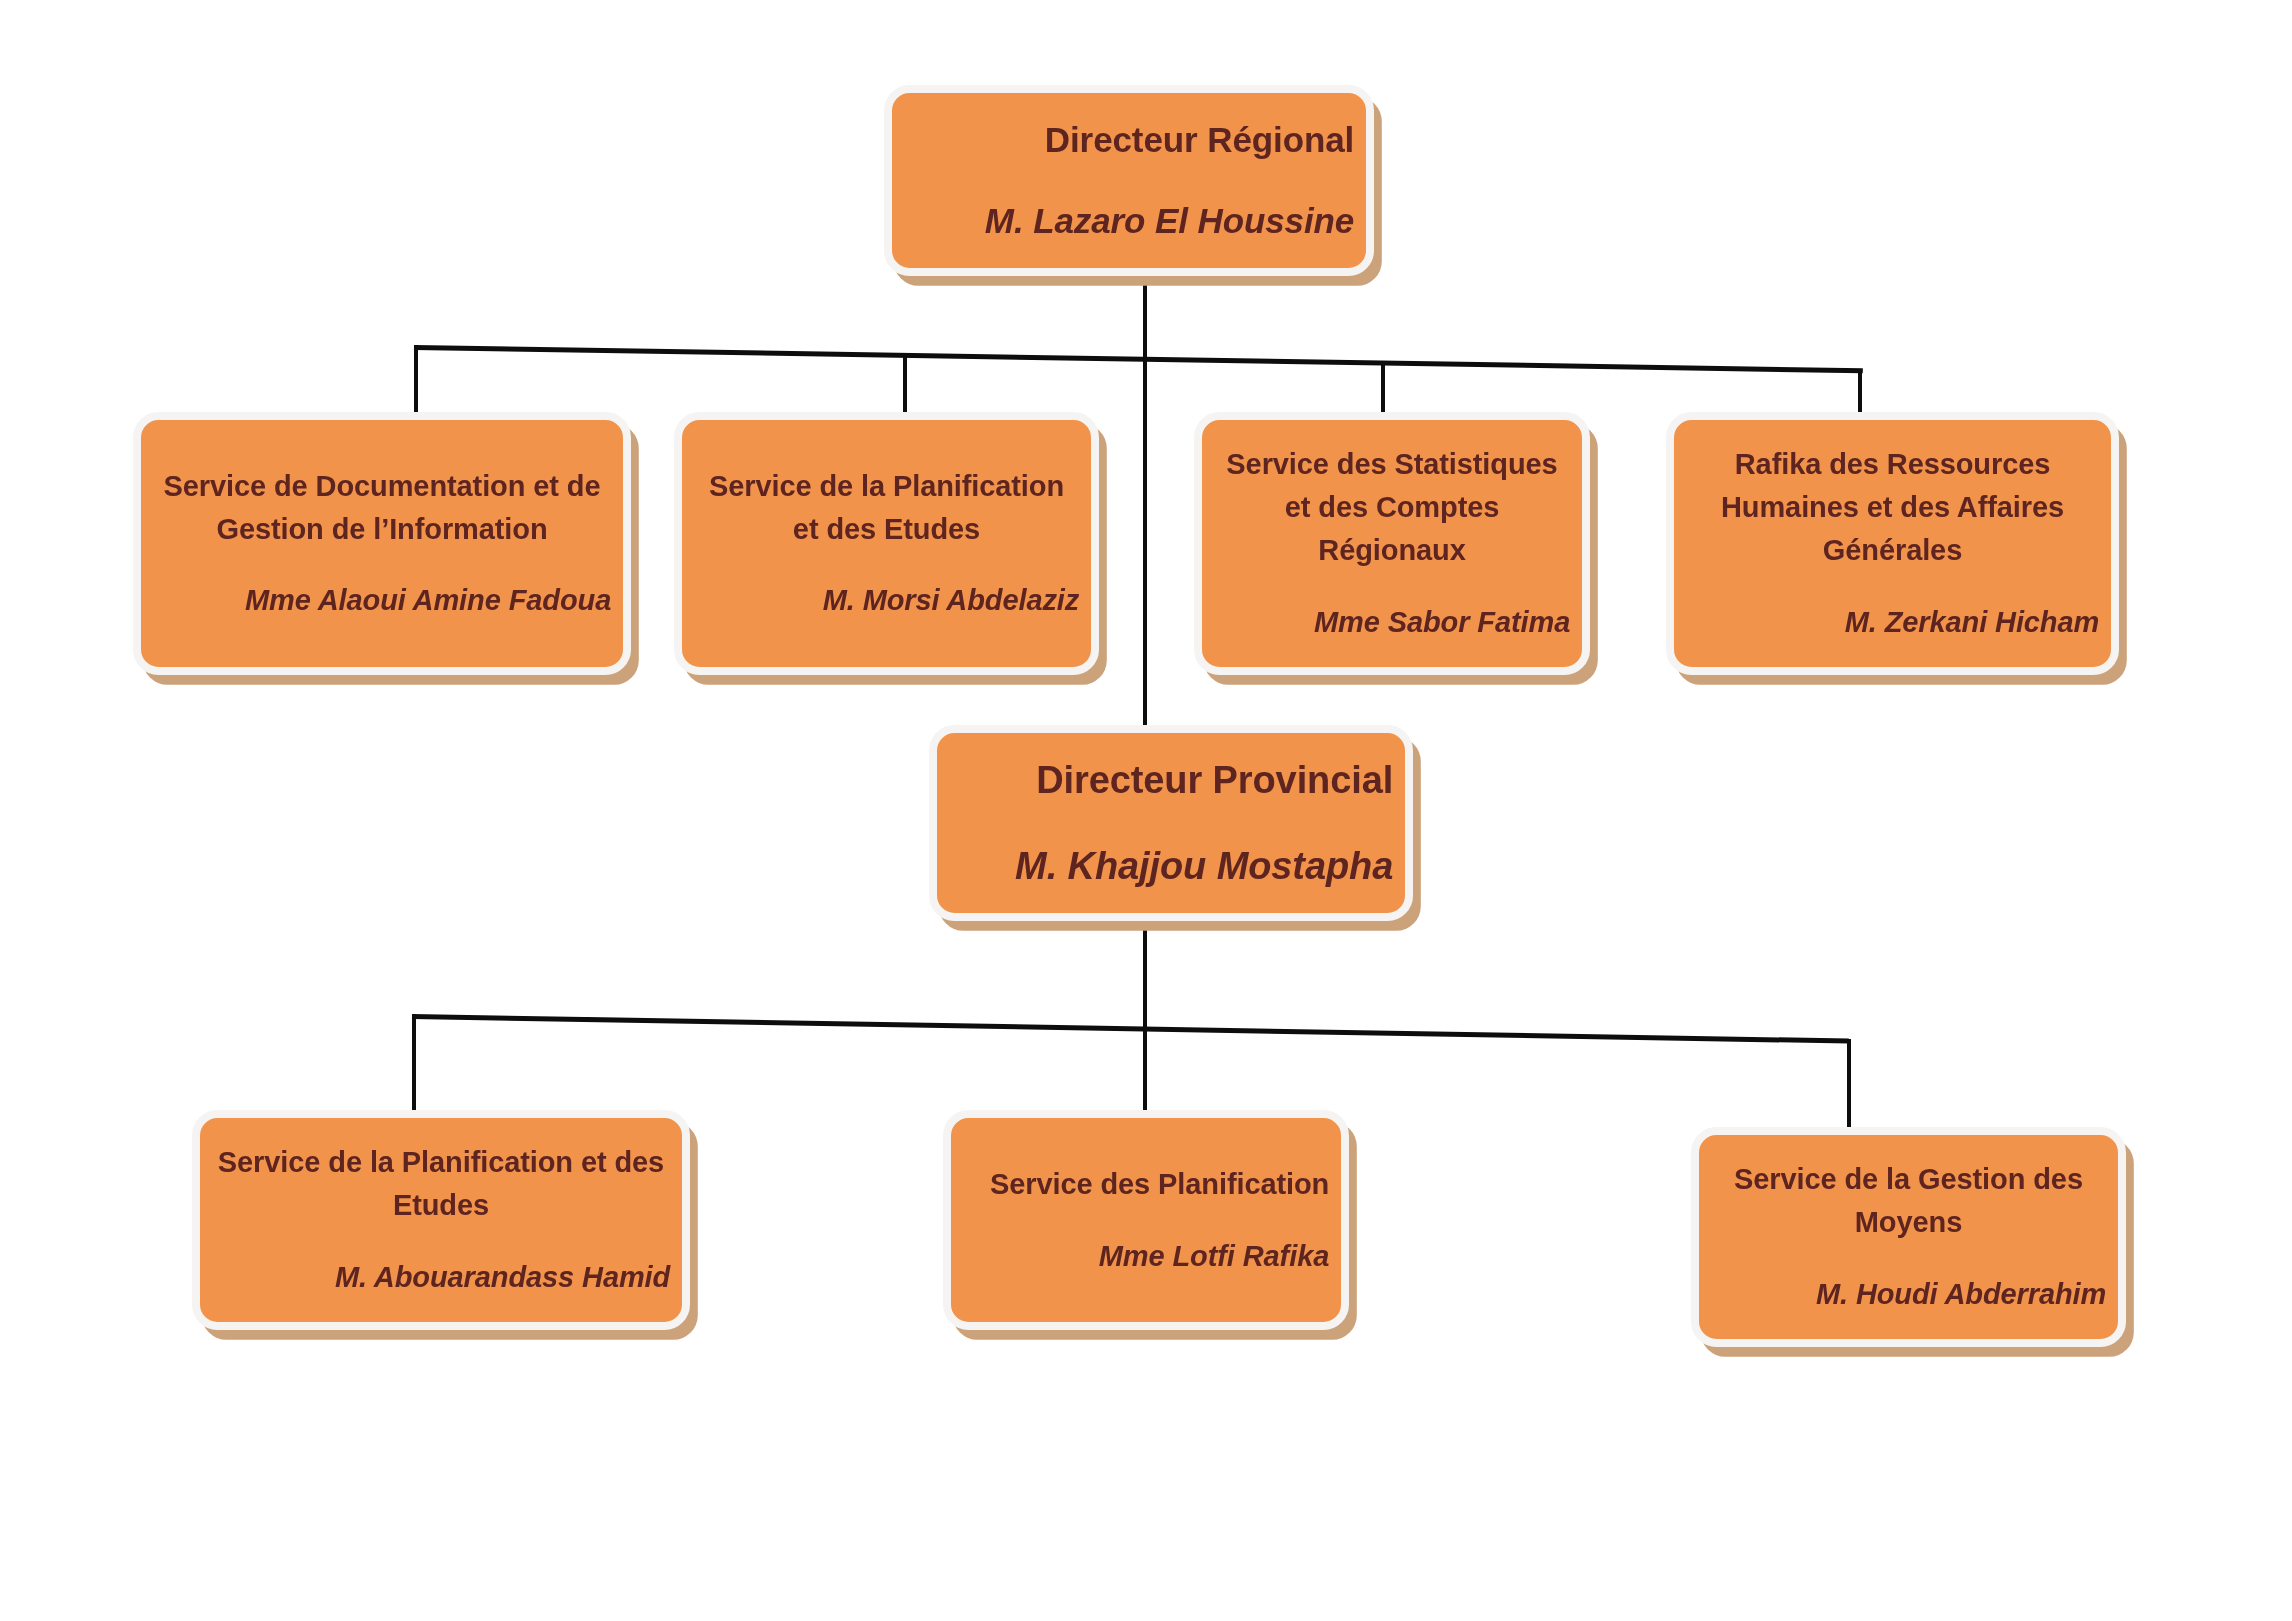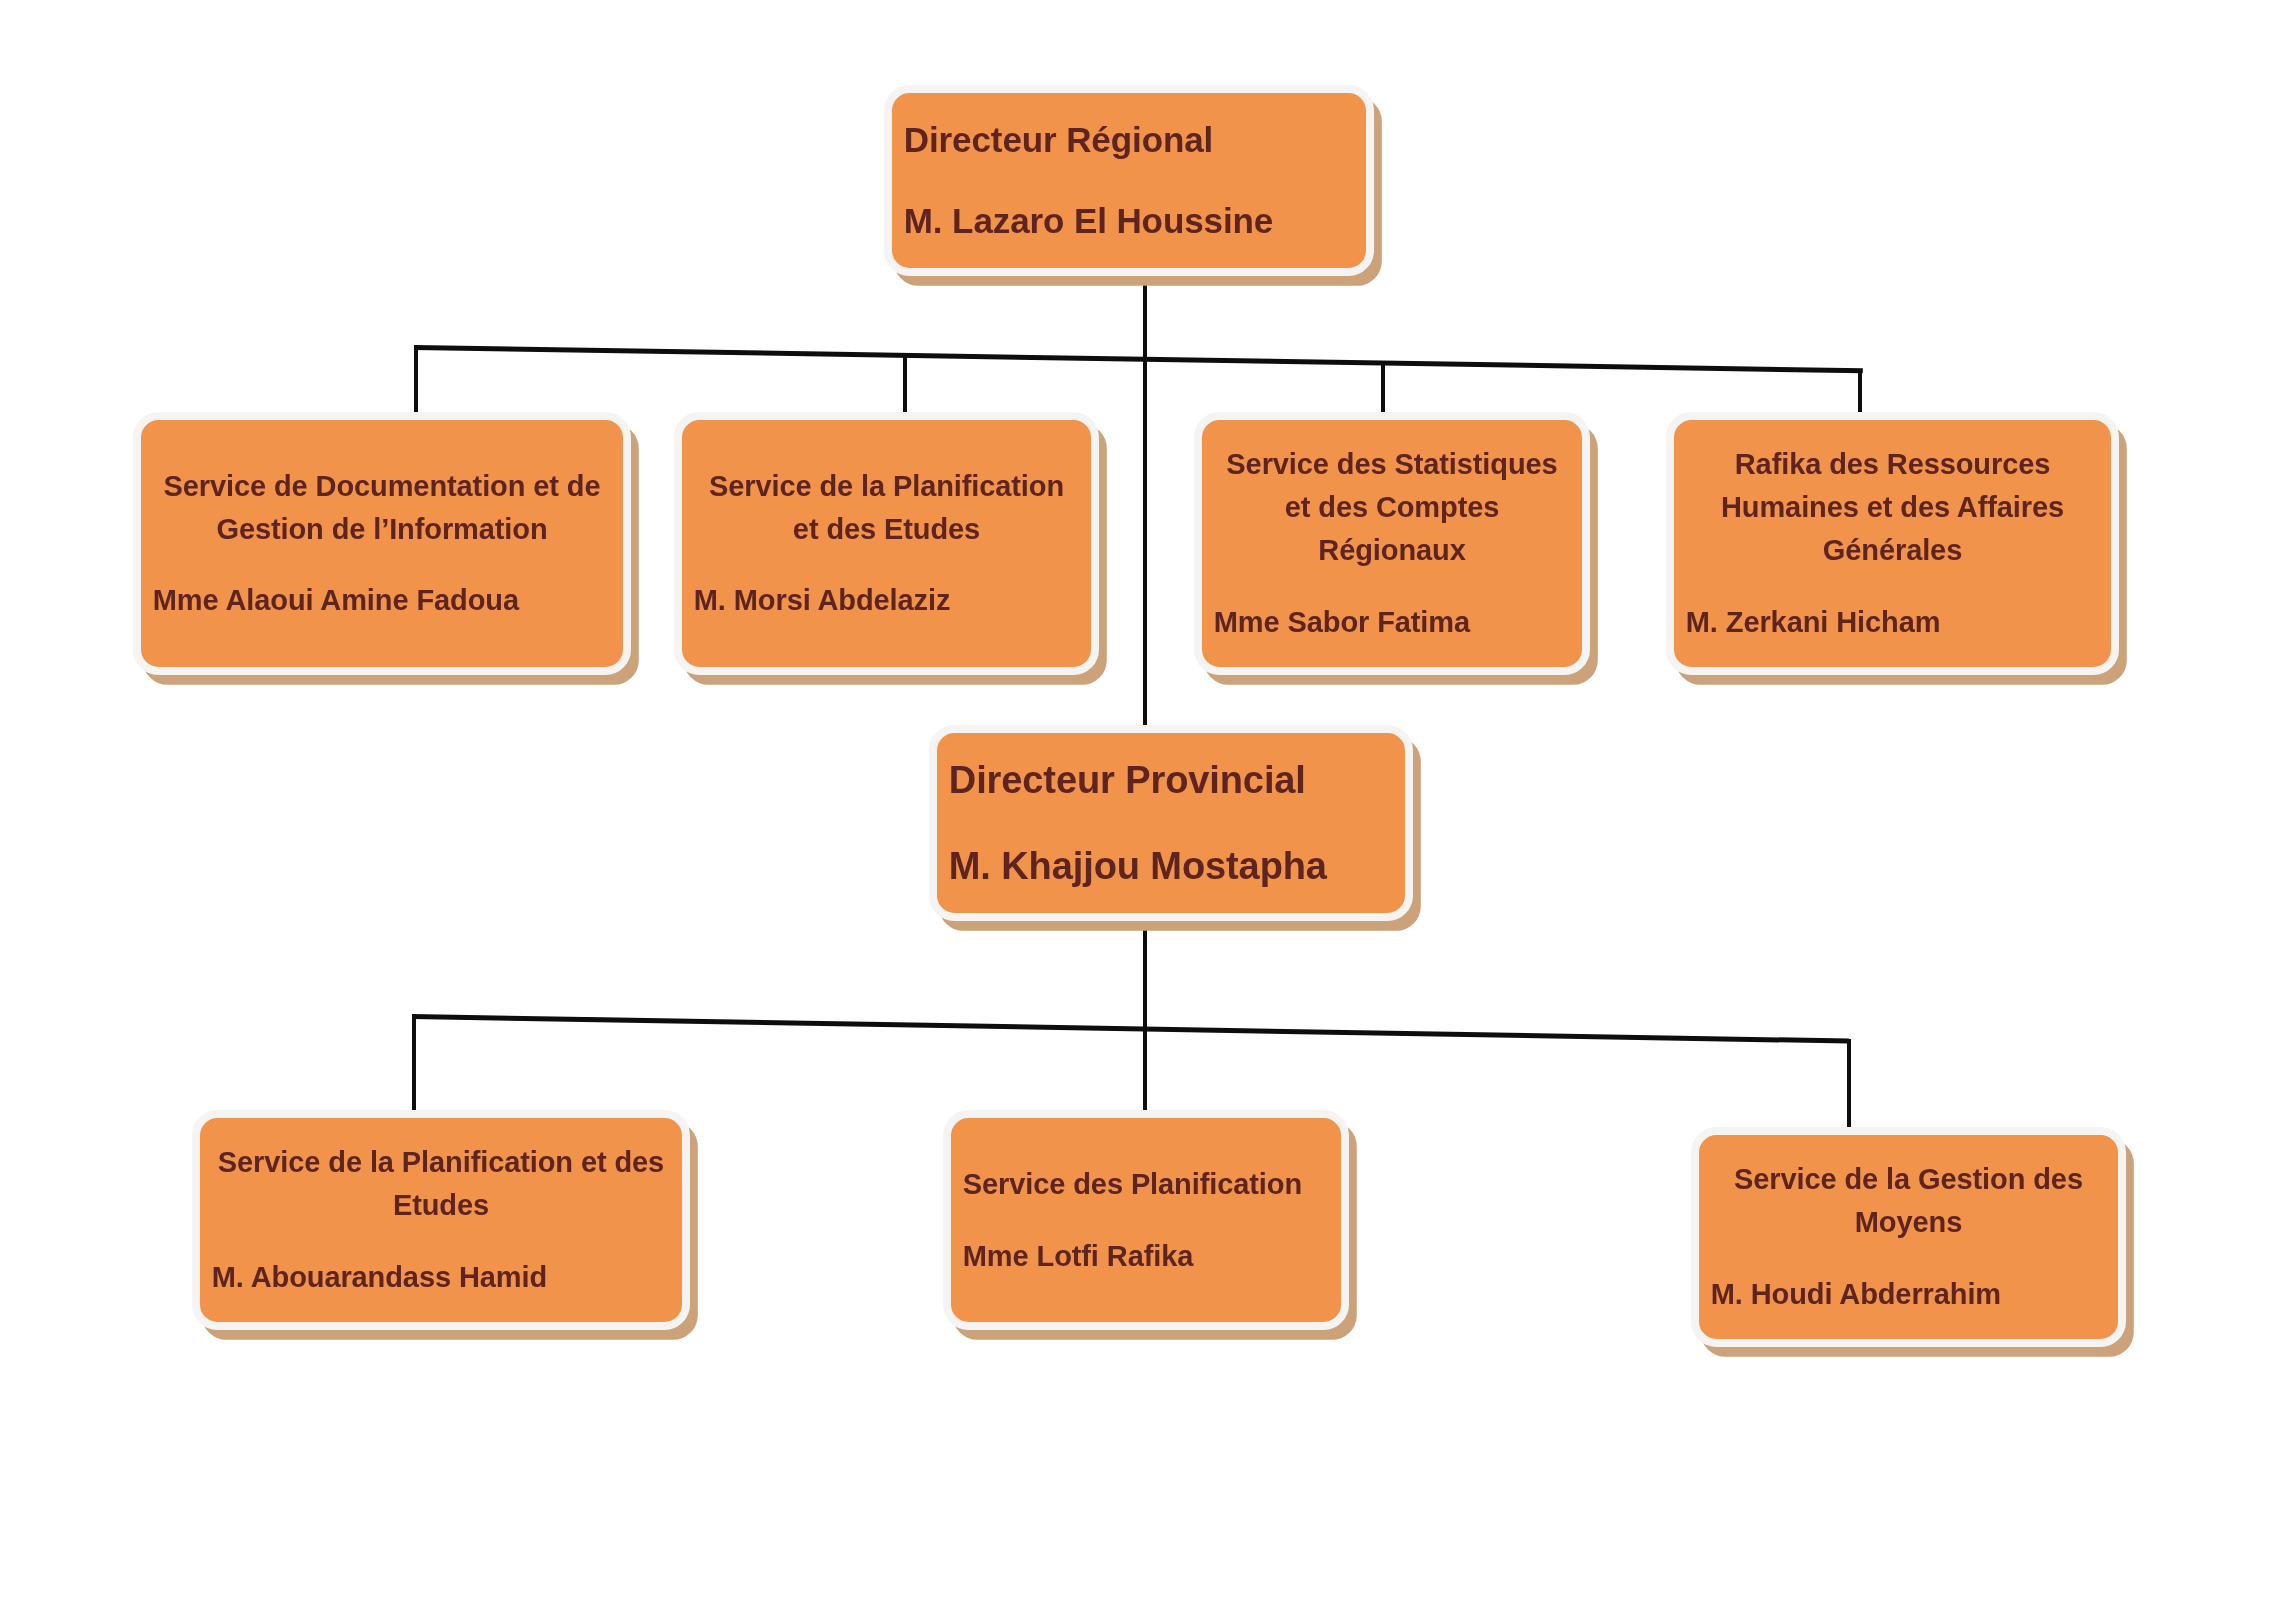--- a/index.html
+++ b/index.html
@@ -34,36 +34,37 @@
   
   .node {
     position: absolute;
     box-sizing: border-box;
     background: #F1934B;
     border: 8.8px solid #F5F4F2;
     border-radius: 25.5px;
     box-shadow: 8.8px 10.8px 0 -1px #CCA27B;
     display: flex;
     flex-direction: column;
-    align-items: flex-start;
+    align-items: flex-end;
     justify-content: center;
     text-align: center;
     color: #5E2420;
     font-weight: bold;
     font-family: "Liberation Sans", sans-serif;
     padding: 5.9px 11.8px;
     z-index: 5;
   }
   .node .title {
     line-height: 1.48;
     letter-spacing: -0.1px;
   }
   .node .person {
     line-height: 1.48;
     letter-spacing: -0.1px;
+    font-style: italic;
   }
 
   
   .node.root      { font-size: 35px; }
   .node.root .title  { margin-bottom: 29px; }
 
   .node.branch    { font-size: 29px; }
   .node.branch .title { margin-bottom: 29px; }
 
   .node.leaf      { font-size: 29px; }

